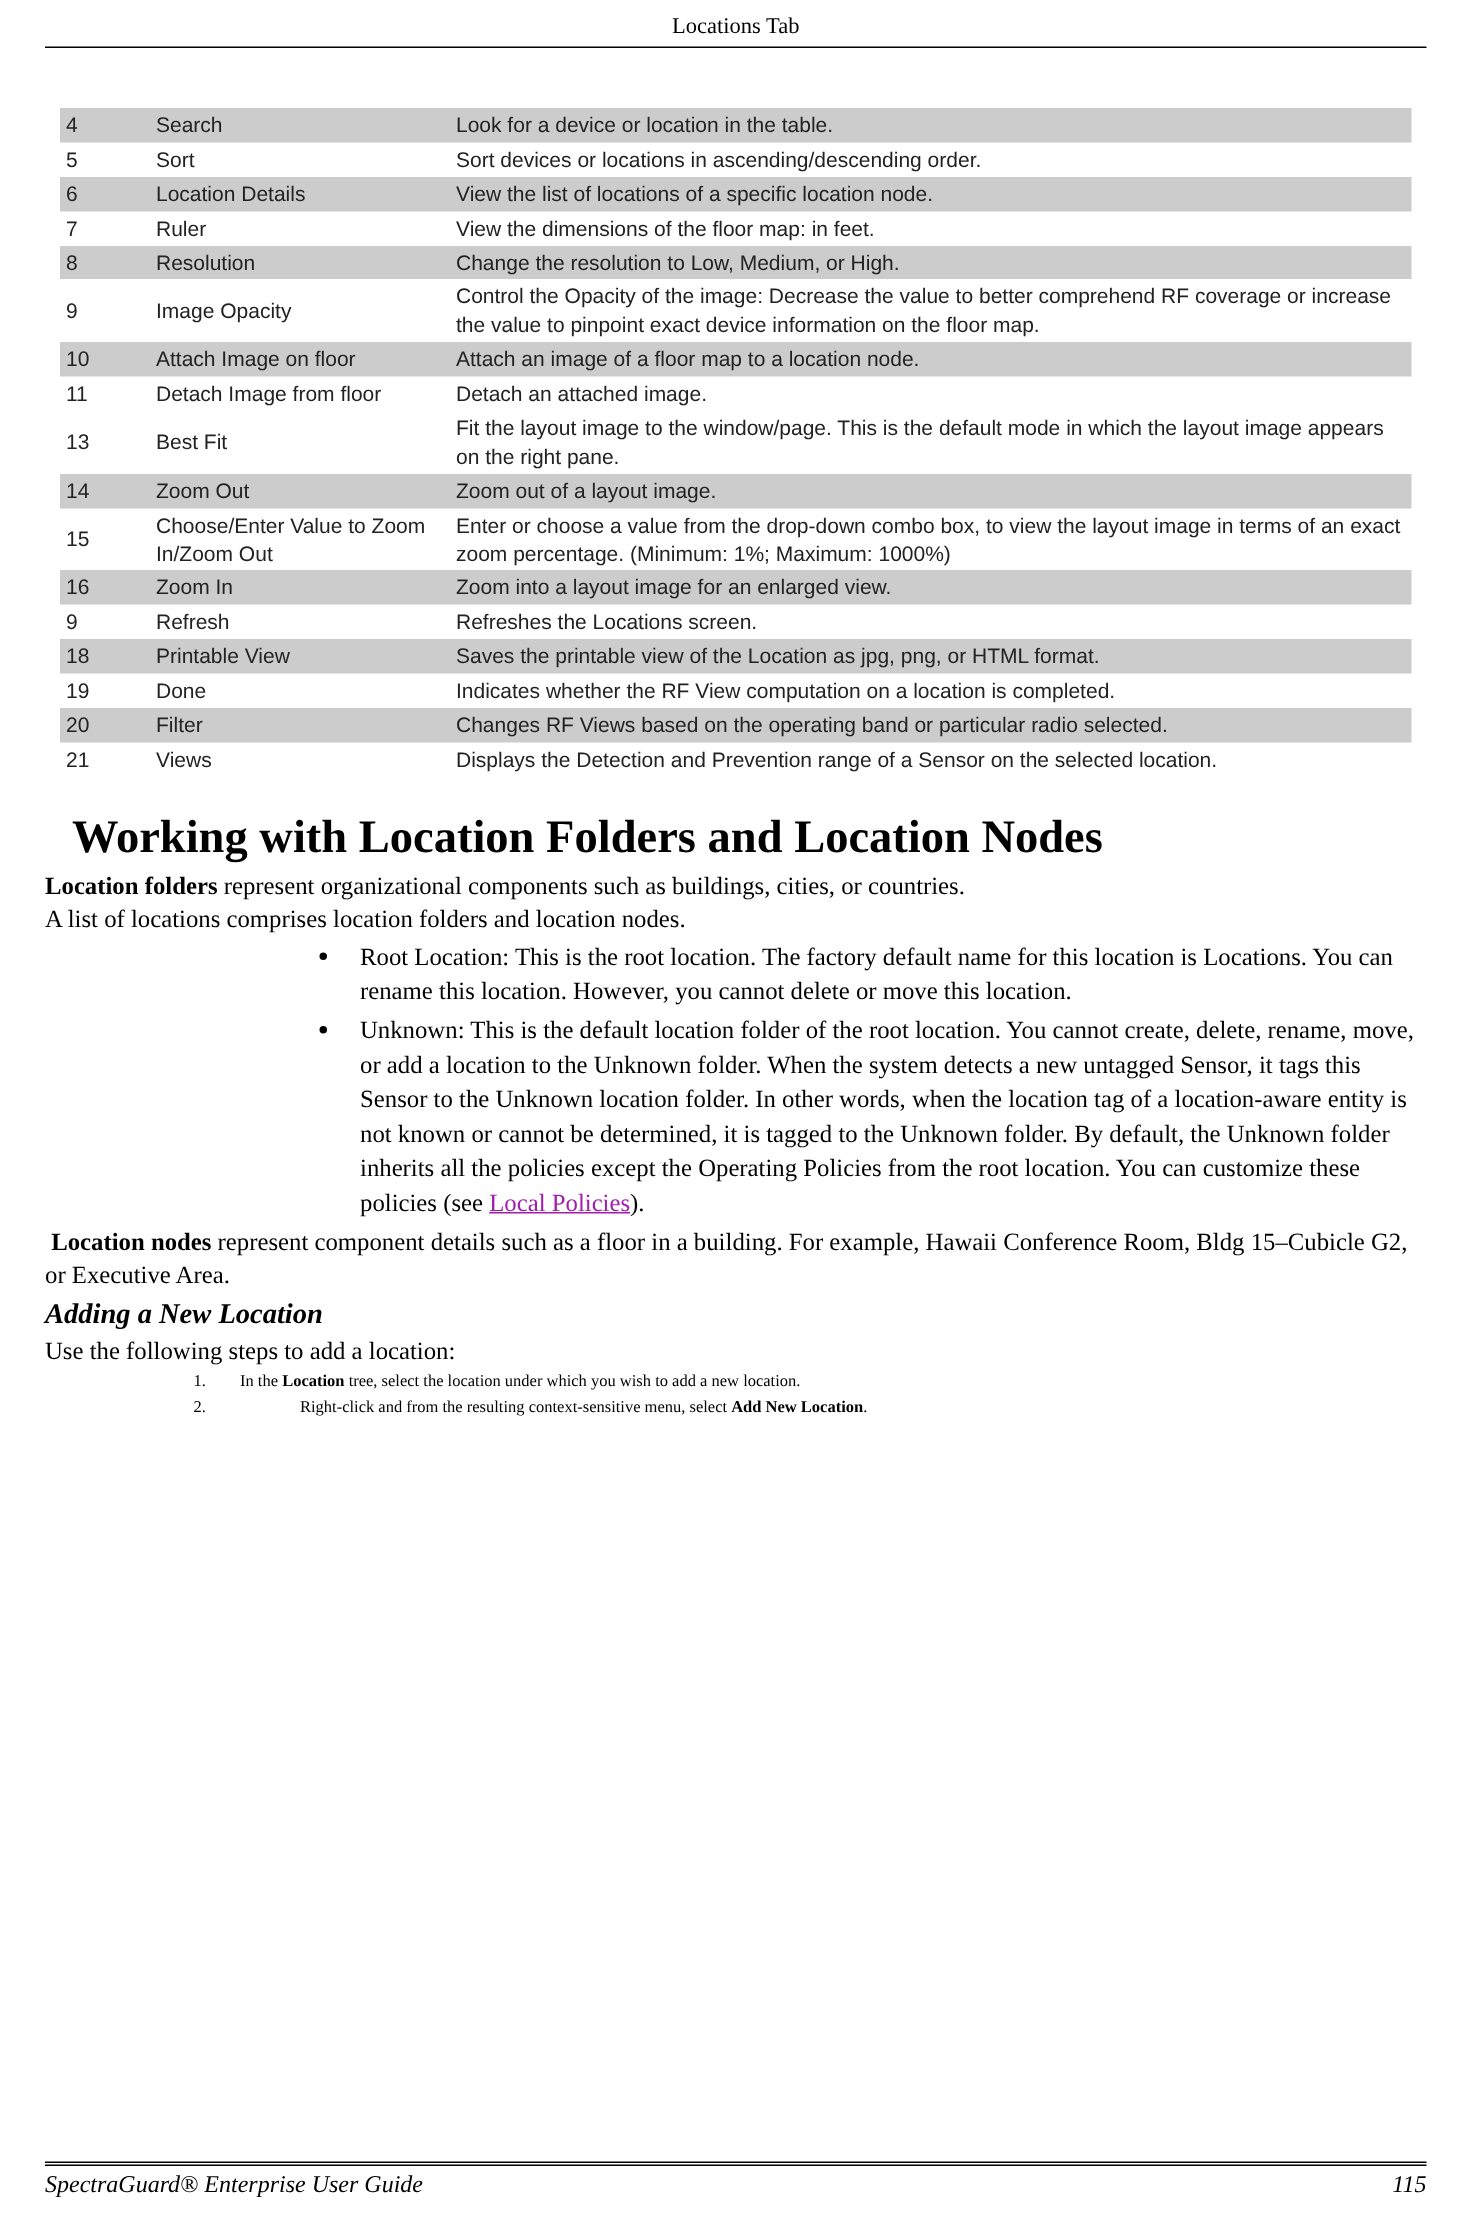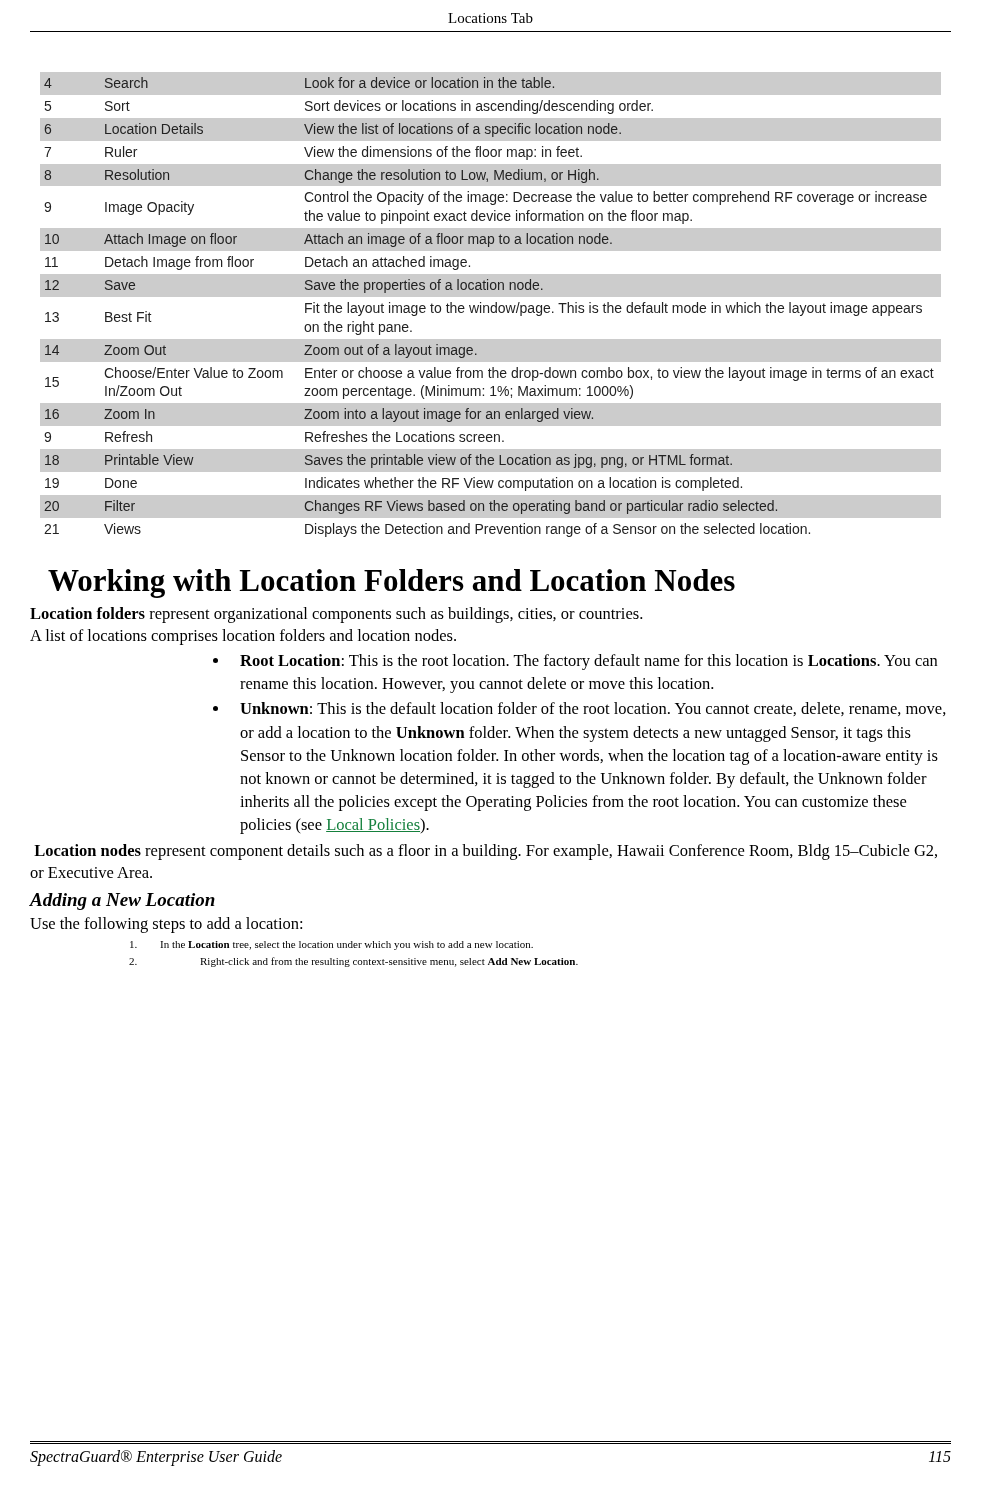--- a/index.html
+++ b/index.html
@@ -61,37 +61,37 @@
     margin: 2px 0 2px 0;
     padding-left: 200px;
   }
   .bullets li {
     font-family: "Palatino Linotype", "Book Antiqua", Palatino, Georgia, serif;
     font-size: 16.5px;
     line-height: 1.4;
     margin-bottom: 2px;
     padding-left: 10px;
   }
-  .bullets li b { font-weight: bold; }
+  .bullets li b { font-weight: normal; }
   .subheading {
     font-family: "Palatino Linotype", "Book Antiqua", Palatino, Georgia, serif;
     font-style: italic;
     font-weight: bold;
     font-size: 19px;
     margin: 4px 0 2px 0;
   }
   ol.steps {
     margin: 2px 0 0 0;
     padding-left: 110px;
     font-family: "Palatino Linotype", "Book Antiqua", Palatino, Georgia, serif;
     font-size: 11px;
   }
   ol.steps li { padding-left: 20px; margin-bottom: 2px; line-height: 1.4; }
   ol.steps li.step2 { padding-left: 60px; }
-  a.link { color: #15803d; text-decoration: underline; }
+  a.link { color: #a21caf; text-decoration: underline; }
   .spacer { flex: 1 1 auto; }
   .footer-rule {
     border-top: 1px solid #000;
     height: 3px;
     border-bottom: 1px solid #000;
     margin-bottom: 4px;
   }
   .footer {
     display: flex;
     justify-content: space-between;
@@ -144,25 +144,20 @@
           </tr>
           <tr class="shaded">
             <td class="col-num">10</td>
             <td class="col-name">Attach Image on floor</td>
             <td>Attach an image of a floor map to a location node.</td>
           </tr>
           <tr>
             <td class="col-num">11</td>
             <td class="col-name">Detach Image from floor</td>
             <td>Detach an attached image.</td>
-          </tr>
-          <tr class="shaded">
-            <td class="col-num">12</td>
-            <td class="col-name">Save</td>
-            <td>Save the properties of a location node.</td>
           </tr>
           <tr>
             <td class="col-num">13</td>
             <td class="col-name">Best Fit</td>
             <td>Fit the layout image to the window/page. This is the default mode in which the layout image appears on the right pane.</td>
           </tr>
           <tr class="shaded">
             <td class="col-num">14</td>
             <td class="col-name">Zoom Out</td>
             <td>Zoom out of a layout image.</td>

